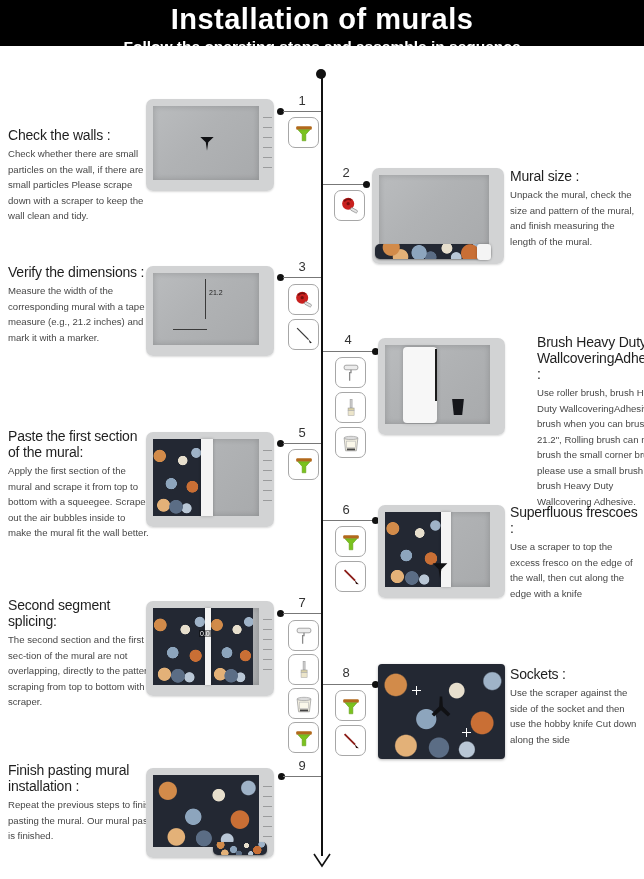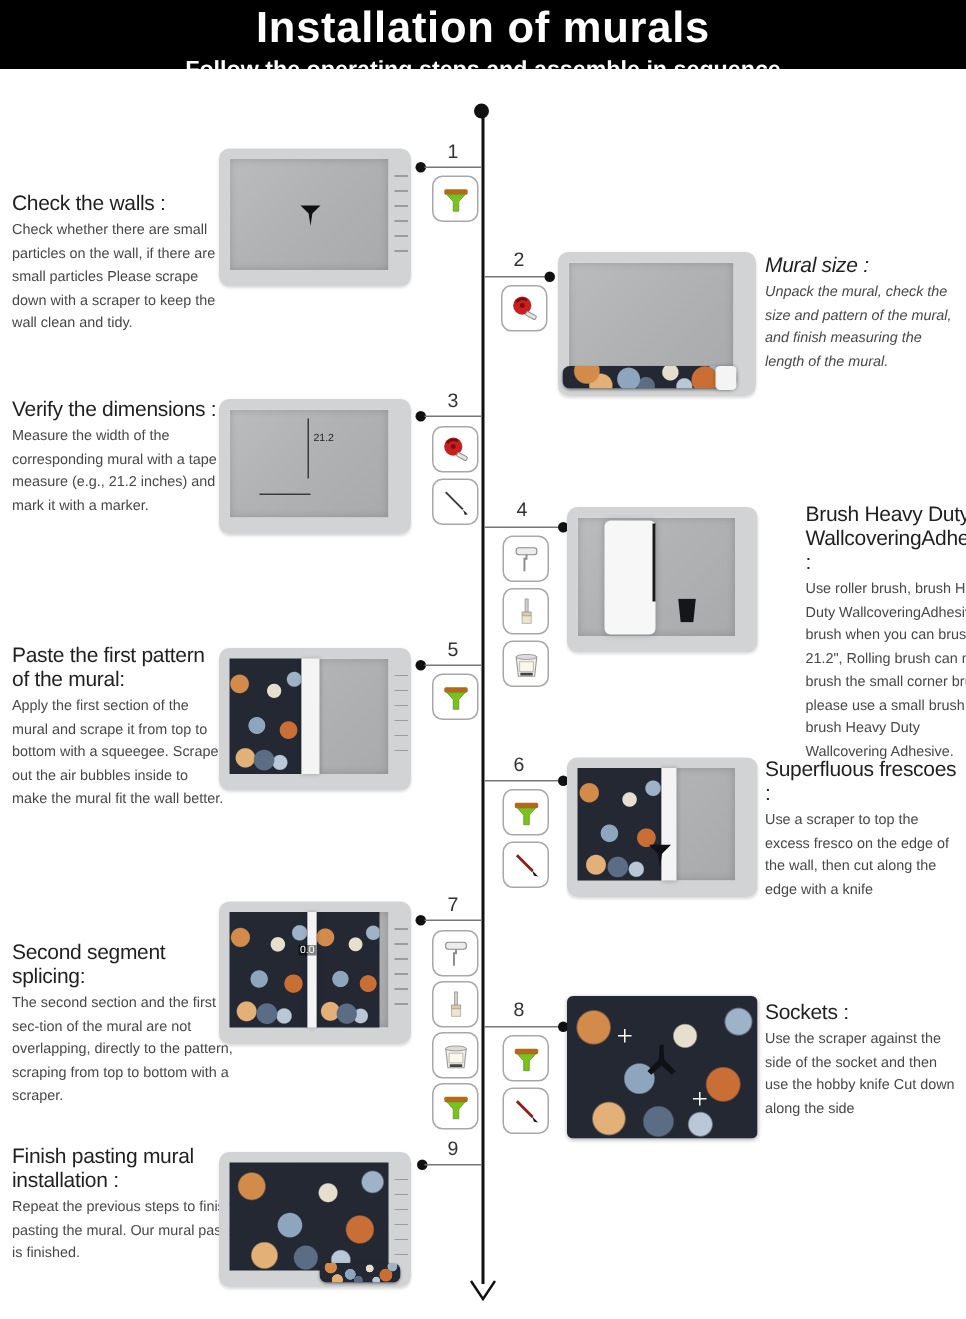--- a/index.html
+++ b/index.html
@@ -161,21 +161,21 @@
     <div class="ibox">
         <svg>
           <use href="#i-tape"></use>
         </svg>
       </div>
   </div>
   <div class="room" style="left:372px; top:168px; width:132px; height:96px;">
     <div class="roll floral" style="left:-4px; bottom:-6px; width:116px; height:15px;"></div>
     <div class="inner whitestrip" style="right:-2px; bottom:-7px; width:14px; height:16px; border-radius:3px;"></div>
   </div>
-  <div class="tb" style="left:510px; top:168px; width:128px;font-style:italic;">
+  <div class="tb" style="left:510px; top:168px; width:128px;">
     <div class="t">Mural size :</div>
     <div class="b">Unpack the mural, check the size and pattern of the mural, and finish measuring the length of the mural.</div>
   </div>
 
   <div class="tb" style="left:8px; top:264px; width:148px;">
     <div class="t">Verify the dimensions :</div>
     <div class="b">Measure the width of the corresponding mural with a tape measure (e.g., 21.2 inches) and mark it with a marker.</div>
   </div>
   <div class="room" style="left:146px; top:266px; width:128px; height:90px;">
     <div class="mline-v" style="left:52px; top:6px; height:40px;"></div>
@@ -222,21 +222,21 @@
     <div class="inner" style="left:18px; top:2px; width:34px; height:76px; background:#f7f7f7; border-radius:4px; box-shadow:0 0 4px rgba(0,0,0,0.2);"></div>
     <div class="mline-v" style="left:50px; top:4px; height:52px; background:#1a1a1a; width:2px;"></div>
     <div class="bucket-sil" style="left:66px; top:54px;"></div>
   </div>
   <div class="tb" style="left:510px; top:334px; width:130px;margin-left:27px;">
     <div class="t">Brush Heavy Duty WallcoveringAdhesive :</div>
     <div class="b">Use roller brush, brush Heavy Duty WallcoveringAdhesive, brush when you can brush 21.2", Rolling brush can not brush the small corner brush please use a small brush to brush Heavy Duty Wallcovering Adhesive.</div>
   </div>
 
   <div class="tb" style="left:8px; top:428px; width:142px;">
-    <div class="t">Paste the first pattern of the mural:</div>
+    <div class="t">Paste the first section of the mural:</div>
     <div class="b">Apply the first section of the mural and scrape it from top to bottom with a squeegee. Scrape out the air bubbles inside to make the mural fit the wall better.</div>
   </div>
   <div class="room marks" style="left:146px; top:432px; width:128px; height:95px;">
     <div class="inner floral" style="left:0; top:0; width:48px; height:100%;"></div>
     <div class="inner whitestrip" style="left:48px; top:0; width:12px; height:100%;"></div>
   </div>
   <div class="dot" style="left:277px; top:440px;"></div>
   <div class="tick" style="left:283px; top:443px; width:38px;"></div>
   <div class="num" style="left:283px; top:425px; width:38px;">5</div>
   <div class="icol" style="left:288px; top:449px;">
@@ -267,21 +267,21 @@
     <div class="inner whitestrip" style="left:56px; top:0; width:10px; height:100%;"></div>
     <svg class="sil" style="left:44px; top:48px; width:22px; height:22px;">
         <use href="#i-squeegee-sil"></use>
       </svg>
   </div>
   <div class="tb" style="left:510px; top:504px; width:130px;">
     <div class="t">Superfluous frescoes :</div>
     <div class="b">Use a scraper to top the excess fresco on the edge of the wall, then cut along the edge with a knife</div>
   </div>
 
-  <div class="tb" style="left:8px; top:597px; width:150px;margin-top:29px;">
+  <div class="tb" style="left:8px; top:597px; width:150px;">
     <div class="t">Second segment splicing:</div>
     <div class="b">The second section and the first sec-tion of the mural are not overlapping, directly to the pattern, scraping from top to bottom with a scraper.</div>
   </div>
   <div class="room marks" style="left:146px; top:601px; width:128px; height:95px;">
     <div class="inner floral" style="left:0; top:0; width:52px; height:100%;"></div>
     <div class="inner floral" style="left:58px; top:0; width:42px; height:100%;"></div>
     <div class="inner whitestrip" style="left:52px; top:0; width:6px; height:100%;"></div>
     <div class="mlabel" style="left:46px; top:22px; color:#fff; background:rgba(0,0,0,0.45); padding:0 1px;">0.0</div>
   </div>
   <div class="dot" style="left:277px; top:610px;"></div>

